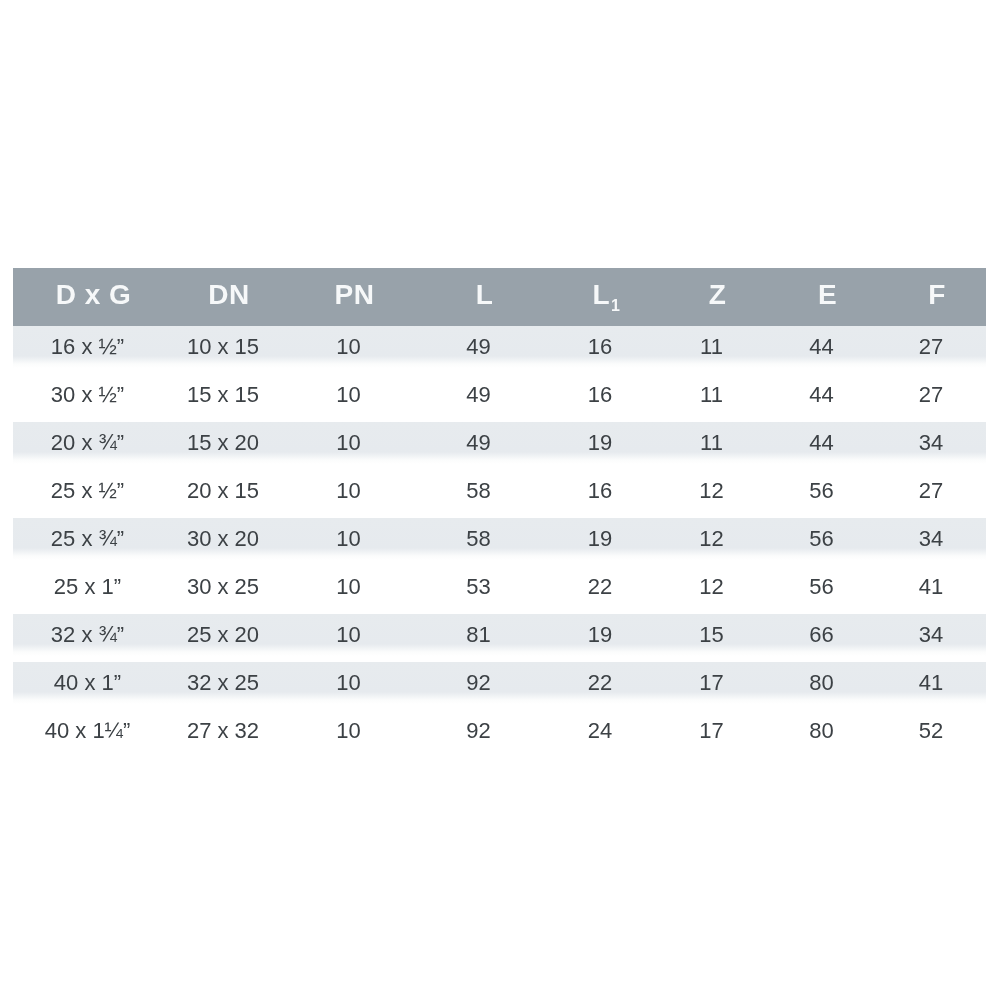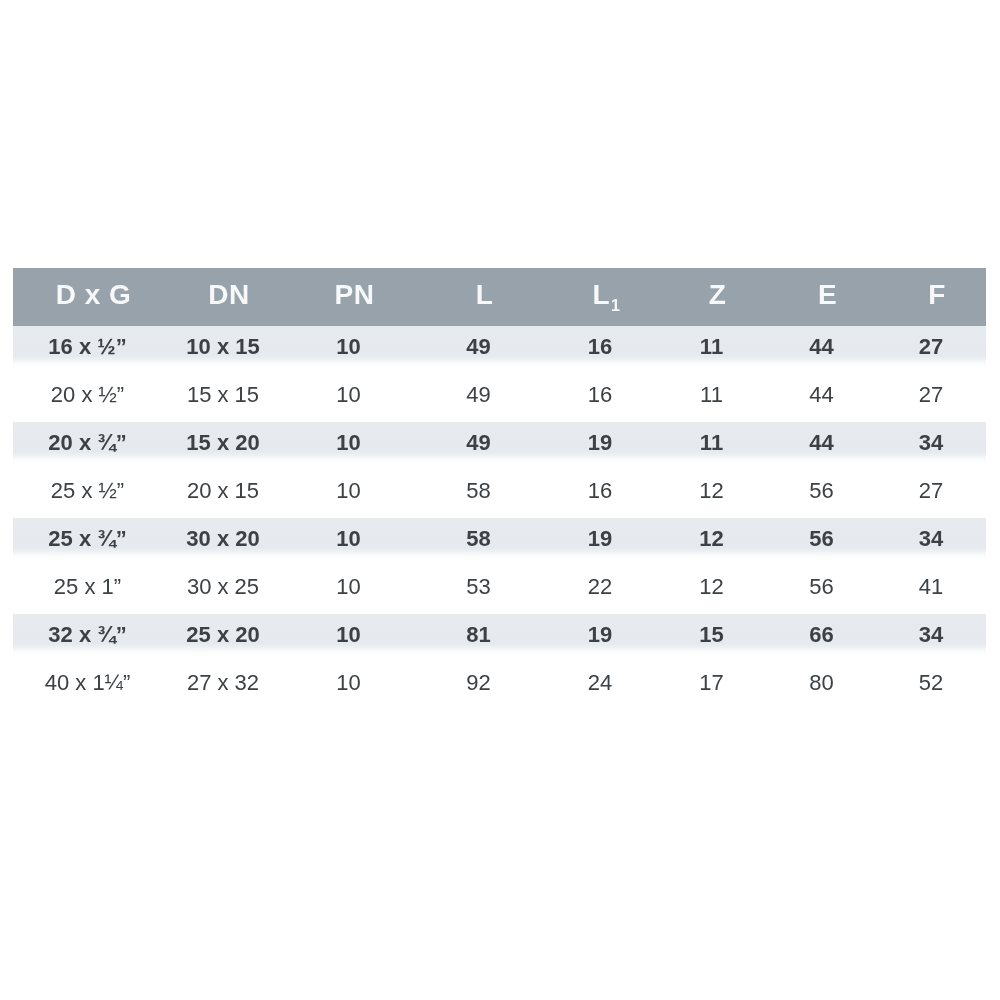--- a/index.html
+++ b/index.html
@@ -51,21 +51,20 @@
     height: 42px;
     font-size: 22px;
     color: #3c4145;
     text-align: center;
     vertical-align: middle;
     padding: 0 0 6px 0;
     white-space: nowrap;
   }
   tr.striped {
     background: linear-gradient(180deg, #e7ebee 0px, #e6eaee 30px, #fbfcfc 38px, #ffffff 42px);
-    font-weight: bold;
   }
   tr.plain {
     background: #ffffff;
   }
 </style>
 </head>
 <body>
 
 <div class="page">
   <div class="table-wrap">
@@ -97,21 +96,21 @@
           <td>16 x ½”</td>
           <td>10 x 15</td>
           <td>10</td>
           <td>49</td>
           <td>16</td>
           <td>11</td>
           <td>44</td>
           <td>27</td>
         </tr>
         <tr class="plain">
-          <td>20 x ½”</td>
+          <td>30 x ½”</td>
           <td>15 x 15</td>
           <td>10</td>
           <td>49</td>
           <td>16</td>
           <td>11</td>
           <td>44</td>
           <td>27</td>
         </tr>
         <tr class="striped">
           <td>20 x ¾”</td>
@@ -156,20 +155,30 @@
         <tr class="striped">
           <td>32 x ¾”</td>
           <td>25 x 20</td>
           <td>10</td>
           <td>81</td>
           <td>19</td>
           <td>15</td>
           <td>66</td>
           <td>34</td>
         </tr>
+        <tr class="striped">
+          <td>40 x 1”</td>
+          <td>32 x 25</td>
+          <td>10</td>
+          <td>92</td>
+          <td>22</td>
+          <td>17</td>
+          <td>80</td>
+          <td>41</td>
+        </tr>
         <tr class="plain">
           <td>40 x 1¼”</td>
           <td>27 x 32</td>
           <td>10</td>
           <td>92</td>
           <td>24</td>
           <td>17</td>
           <td>80</td>
           <td>52</td>
         </tr>

